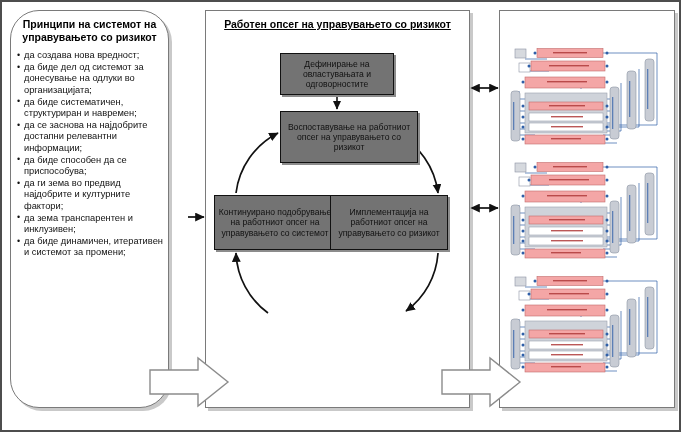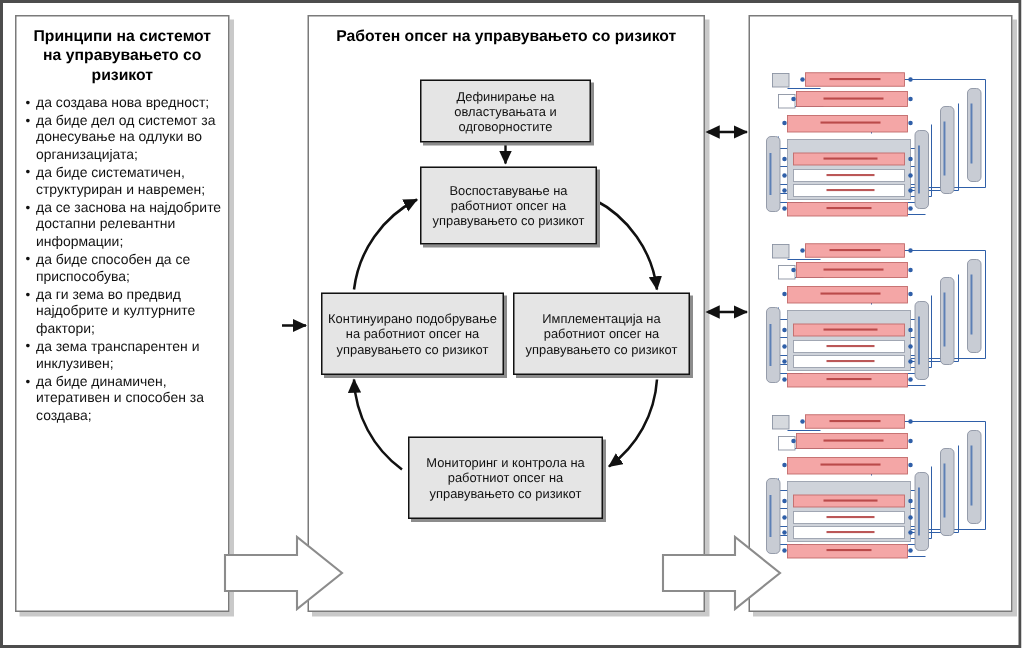--- a/index.html
+++ b/index.html
@@ -15,45 +15,45 @@
     position:absolute;box-sizing:border-box;
     background:#ffffff;border:1px solid #7a7a7a;
     box-shadow:3px 3px 0 0 #c9c9c9;
   }
   .panel-title{
     text-align:center;font-weight:bold;font-size:10.5px;color:#000;
     line-height:13px;padding:6px 6px 0 6px;
   }
 
   
-  #panel-left{left:8px;top:8px;width:143px;height:398px;}
+  #panel-left{left:8px;top:8px;width:159px;height:398px;border-radius:29px;}
   #panel-left .panel-title{font-size:10.5px;padding-top:7px;}
   #left-list{margin:6px 0 0 0;padding:0 4px 0 6px;list-style:none;}
   #left-list li{
     position:relative;font-size:9.3px;line-height:11.2px;color:#111;
     padding-left:7px;margin-bottom:1px;
   }
   #left-list li:before{
     content:"\2022";position:absolute;left:0;top:-0.5px;font-size:9px;color:#111;
   }
 
   
   #panel-mid{left:203px;top:8px;width:265px;height:398px;}
-  #panel-mid .panel-title{font-size:10.5px;padding-top:7px;}
+  #panel-mid .panel-title{font-size:10.5px;padding-top:7px;text-decoration:underline;}
   #cycle{position:absolute;left:0;top:22px;width:263px;height:330px;}
   .cbox{
-    position:absolute;box-sizing:border-box;background:#e5e5e5;
+    position:absolute;box-sizing:border-box;background:#737373;
     border:1.6px solid #111;box-shadow:2px 2px 0 0 #8c8c8c;
     display:flex;align-items:center;justify-content:center;text-align:center;
     font-size:8.6px;line-height:10.2px;color:#111;padding:2px 3px;
   }
   #box-define{left:74px;top:20px;width:114px;height:42px;}
-  #box-establish{left:74px;top:78px;width:118px;height:52px;}
+  #box-establish{left:74px;top:78px;width:138px;height:52px;}
   #box-improve{left:8px;top:162px;width:122px;height:55px;}
-  #box-implement{left:136px;top:162px;width:118px;height:55px;}
+  #box-implement{left:124px;top:162px;width:118px;height:55px;}
   #box-monitor{left:66px;top:258px;width:130px;height:55px;}
 
   
   #panel-right{left:497px;top:8px;width:176px;height:398px;}
   #panel-right .panel-title{font-size:10.5px;padding-top:7px;line-height:13px;}
   .thumb{position:absolute;left:7px;width:164px;height:104px;}
   #thumb-1{top:36px;}
   #thumb-2{top:150px;}
   #thumb-3{top:264px;}
 
@@ -68,21 +68,21 @@
   <div class="panel" id="panel-left">
     <div class="panel-title">Принципи на системот на управувањето со ризикот</div>
     <ul id="left-list">
       <li>да создава нова вредност;</li>
       <li>да биде дел од системот за донесување на одлуки во организацијата;</li>
       <li>да биде систематичен, структуриран и навремен;</li>
       <li>да се заснова на најдобрите достапни релевантни информации;</li>
       <li>да биде способен да се приспособува;</li>
       <li>да ги зема во предвид најдобрите и културните фактори;</li>
       <li>да зема транспарентен и инклузивен;</li>
-      <li>да биде динамичен, итеративен и способен за создава;</li>
+      <li>да биде динамичен, итеративен и системот за промени;</li>
     </ul>
   </div>
 
   <div class="panel" id="panel-mid">
     <div class="panel-title">Работен опсег на управувањето со ризикот</div>
 
     <div id="cycle">
 
       <svg width="263" height="330" viewBox="0 0 263 330" style="position:absolute;left:0;top:0;">
         <defs>
@@ -97,23 +97,22 @@
 
         <path d="M232,220 A 78 78 0 0 1 200,278" fill="none" stroke="#111" stroke-width="1.7" marker-end="url(#ah)"></path>
 
         <path d="M62,280 A 78 78 0 0 1 30,220" fill="none" stroke="#111" stroke-width="1.7" marker-end="url(#ah)"></path>
 
         <path d="M30,160 A 78 78 0 0 1 72,100" fill="none" stroke="#111" stroke-width="1.7" marker-end="url(#ah)"></path>
       </svg>
 
       <div class="cbox" id="box-define">Дефинирање на овластувањата и одговорностите</div>
       <div class="cbox" id="box-establish">Воспоставување на работниот опсег на управувањето со ризикот</div>
-      <div class="cbox" id="box-improve">Континуирано подобрување на работниот опсег на управувањето со ризикот</div>
+      <div class="cbox" id="box-improve">Континуирано подобрување на работниот опсег на управувањето со системот</div>
       <div class="cbox" id="box-implement">Имплементација на работниот опсег на управувањето со ризикот</div>
-      <div class="cbox" id="box-monitor">Мониторинг и контрола на работниот опсег на управувањето со ризикот</div>
     </div>
   </div>
 
   <div class="panel" id="panel-right">
 
     <svg class="thumb" id="thumb-1" viewBox="0 0 164 104">
       <g stroke="#2f5fa8" stroke-width="0.7" fill="none">
         <path d="M88,6 H150 M150,6 V14 M18,12 H40 M22,24 H42 M74,14 V22 M74,34 V42
                  M150,14 V78 M150,78 H96 M132,22 V80 M132,80 H96 M114,36 V84 M114,84 H96
                  M12,44 V82 M12,82 H96 M10,52 H28 M10,64 H28 M10,76 H28 M10,88 H28

